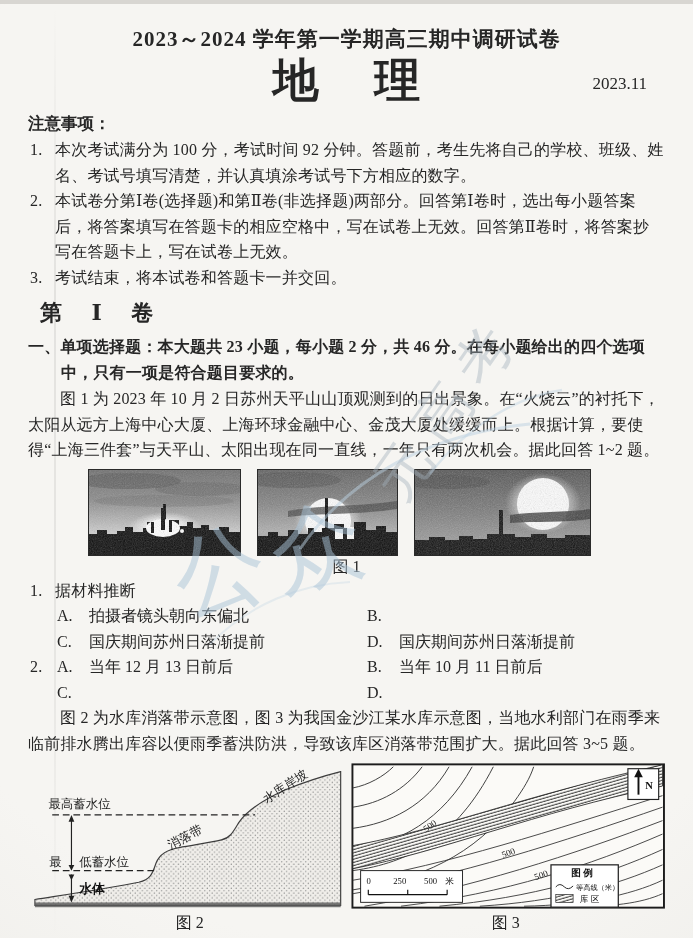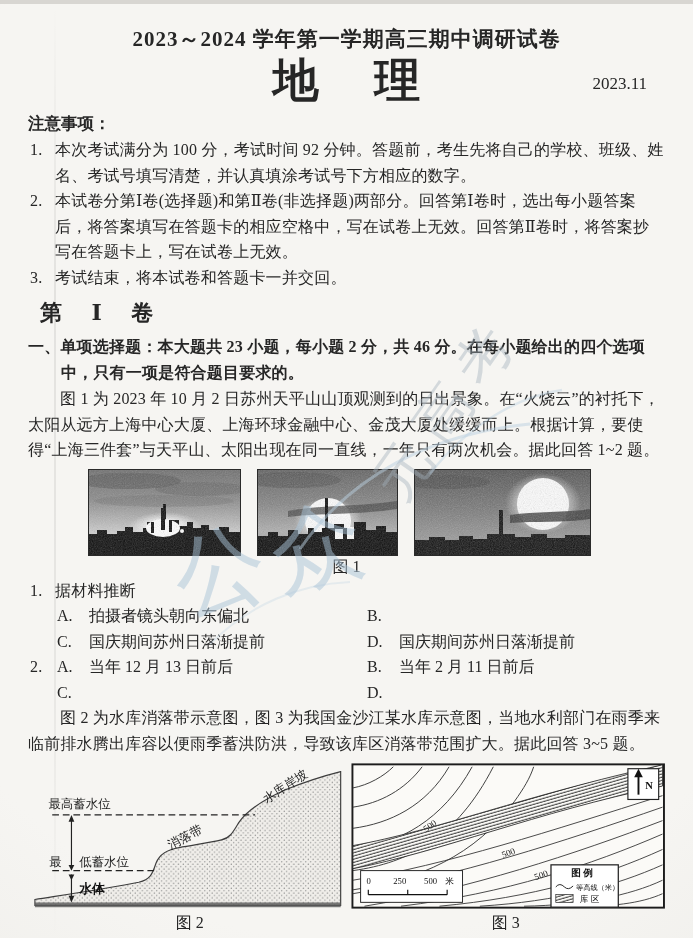--- a/index.html
+++ b/index.html
@@ -185,21 +185,21 @@
       <div class="hang">
         <span class="num">2.</span>
       </div>
       <div class="opt-row">
         <div class="opt">
           <span class="olabel">A.</span>
           <span>当年 12 月 13 日前后</span>
         </div>
         <div class="opt right">
           <span class="olabel">B.</span>
-          <span>当年 2 月 11 日前后</span>
+          <span>当年 10 月 11 日前后</span>
         </div>
       </div>
       <div class="opt-row">
         <div class="opt">
           <span class="olabel">C.</span>
         </div>
         <div class="opt right">
           <span class="olabel">D.</span>
         </div>
       </div>

